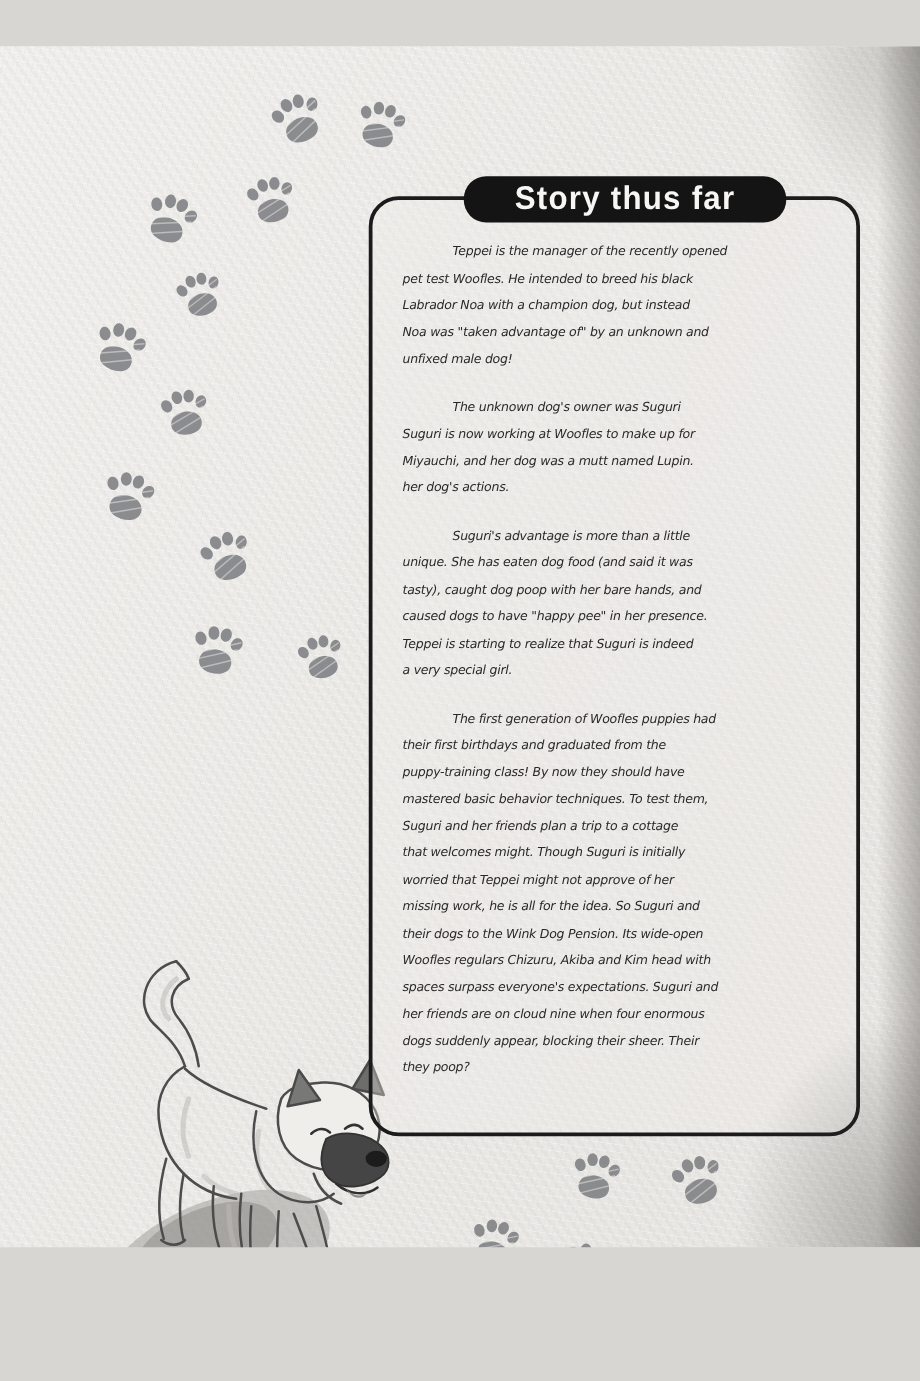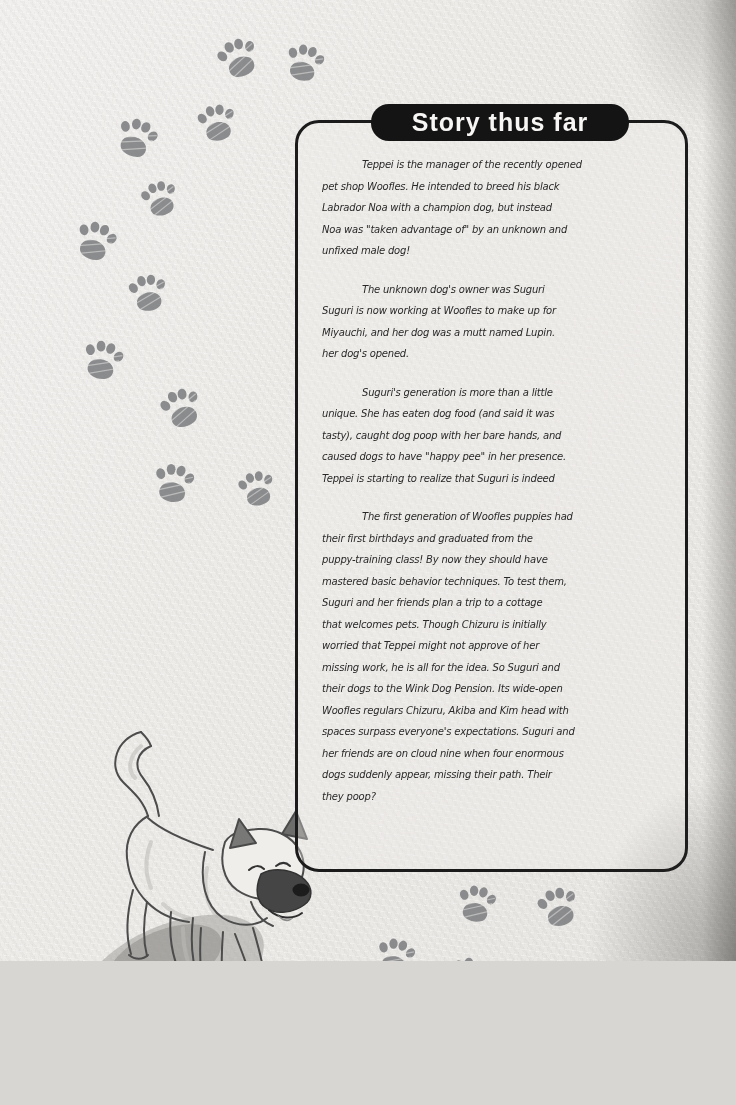--- a/index.html
+++ b/index.html
@@ -5,20 +5,21 @@
   html, body { margin: 0; padding: 0; background: #d8d6d3; }
   * { box-sizing: border-box; }
 
   .page {
     position: relative;
     width: 736px;
     height: 961px;
     overflow: hidden;
     background: linear-gradient(115deg, #f1f0ee 0%, #ecebe8 45%, #e8e6e3 100%);
     font-family: "DejaVu Sans", sans-serif;
+    margin-top: 37px;
   }
 
   
   .texture {
     position: absolute; inset: 0; pointer-events: none;
     background-image:
       repeating-linear-gradient(100deg, rgba(120,118,112,0.05) 0px, rgba(120,118,112,0) 1px, rgba(120,118,112,0) 4px),
       repeating-linear-gradient(8deg, rgba(255,255,255,0.45) 0px, rgba(255,255,255,0) 1px, rgba(255,255,255,0) 6px),
       repeating-linear-gradient(55deg, rgba(100,98,94,0.04) 0px, rgba(100,98,94,0.04) 3px, rgba(100,98,94,0) 3px, rgba(100,98,94,0) 7px);
   }
@@ -356,52 +357,53 @@
     </svg>
   </div>
 
   <div class="story-box">
     <div class="title-pill">
       <span>Story thus far</span>
     </div>
     <div class="story-text">
         <div class="para">
           <div class="line first">Teppei is the manager of the recently opened</div>
-          <div class="line">pet shop Woofles. He intended to breed his black</div>
+          <div class="line">pet test Woofles. He intended to breed his black</div>
           <div class="line">Labrador Noa with a champion dog, but instead</div>
           <div class="line">Noa was "taken advantage of" by an unknown and</div>
           <div class="line">unfixed male dog!</div>
         </div>
         <div class="para">
           <div class="line first">The unknown dog's owner was Suguri</div>
           <div class="line">Suguri is now working at Woofles to make up for</div>
           <div class="line">Miyauchi, and her dog was a mutt named Lupin.</div>
-          <div class="line">her dog's opened.</div>
+          <div class="line">her dog's actions.</div>
         </div>
         <div class="para">
-          <div class="line first">Suguri's generation is more than a little</div>
+          <div class="line first">Suguri's advantage is more than a little</div>
           <div class="line">unique. She has eaten dog food (and said it was</div>
           <div class="line">tasty), caught dog poop with her bare hands, and</div>
           <div class="line">caused dogs to have "happy pee" in her presence.</div>
           <div class="line">Teppei is starting to realize that Suguri is indeed</div>
+          <div class="line">a very special girl.</div>
         </div>
         <div class="para">
           <div class="line first">The first generation of Woofles puppies had</div>
           <div class="line">their first birthdays and graduated from the</div>
           <div class="line">puppy-training class! By now they should have</div>
           <div class="line">mastered basic behavior techniques. To test them,</div>
           <div class="line">Suguri and her friends plan a trip to a cottage</div>
-          <div class="line">that welcomes pets. Though Chizuru is initially</div>
+          <div class="line">that welcomes might. Though Suguri is initially</div>
           <div class="line">worried that Teppei might not approve of her</div>
           <div class="line">missing work, he is all for the idea. So Suguri and</div>
           <div class="line">their dogs to the Wink Dog Pension. Its wide-open</div>
           <div class="line">Woofles regulars Chizuru, Akiba and Kim head with</div>
           <div class="line">spaces surpass everyone's expectations. Suguri and</div>
           <div class="line">her friends are on cloud nine when four enormous</div>
-          <div class="line">dogs suddenly appear, missing their path. Their</div>
+          <div class="line">dogs suddenly appear, blocking their sheer. Their</div>
           <div class="line">they poop?</div>
         </div>
       </div>
   </div>
 
   <div class="corner-tr"></div>
   <div class="edge-right"></div>
   <div class="corner-br"></div>
 
 </div>

